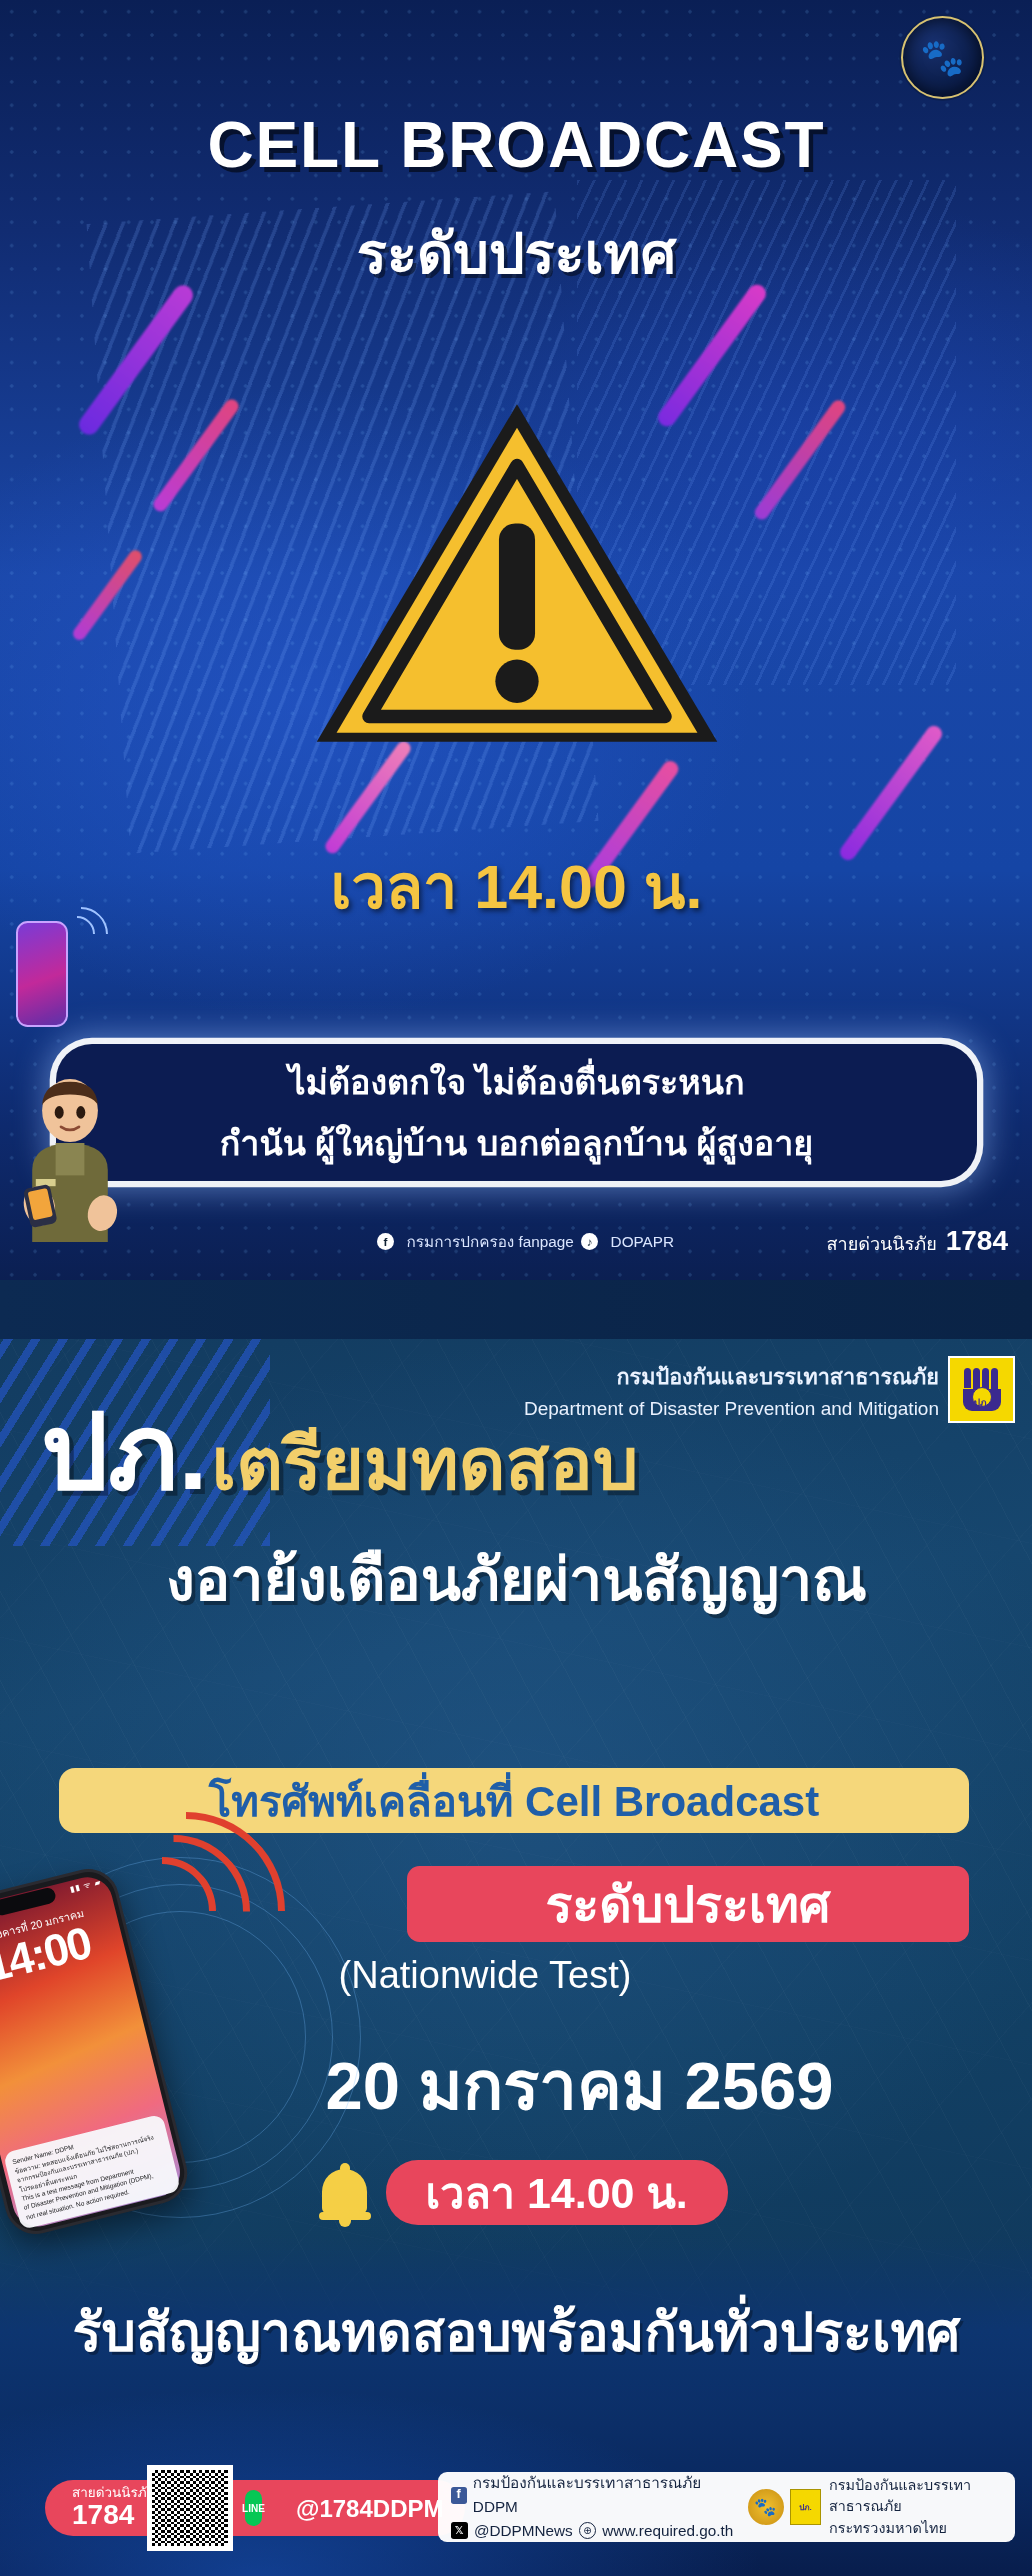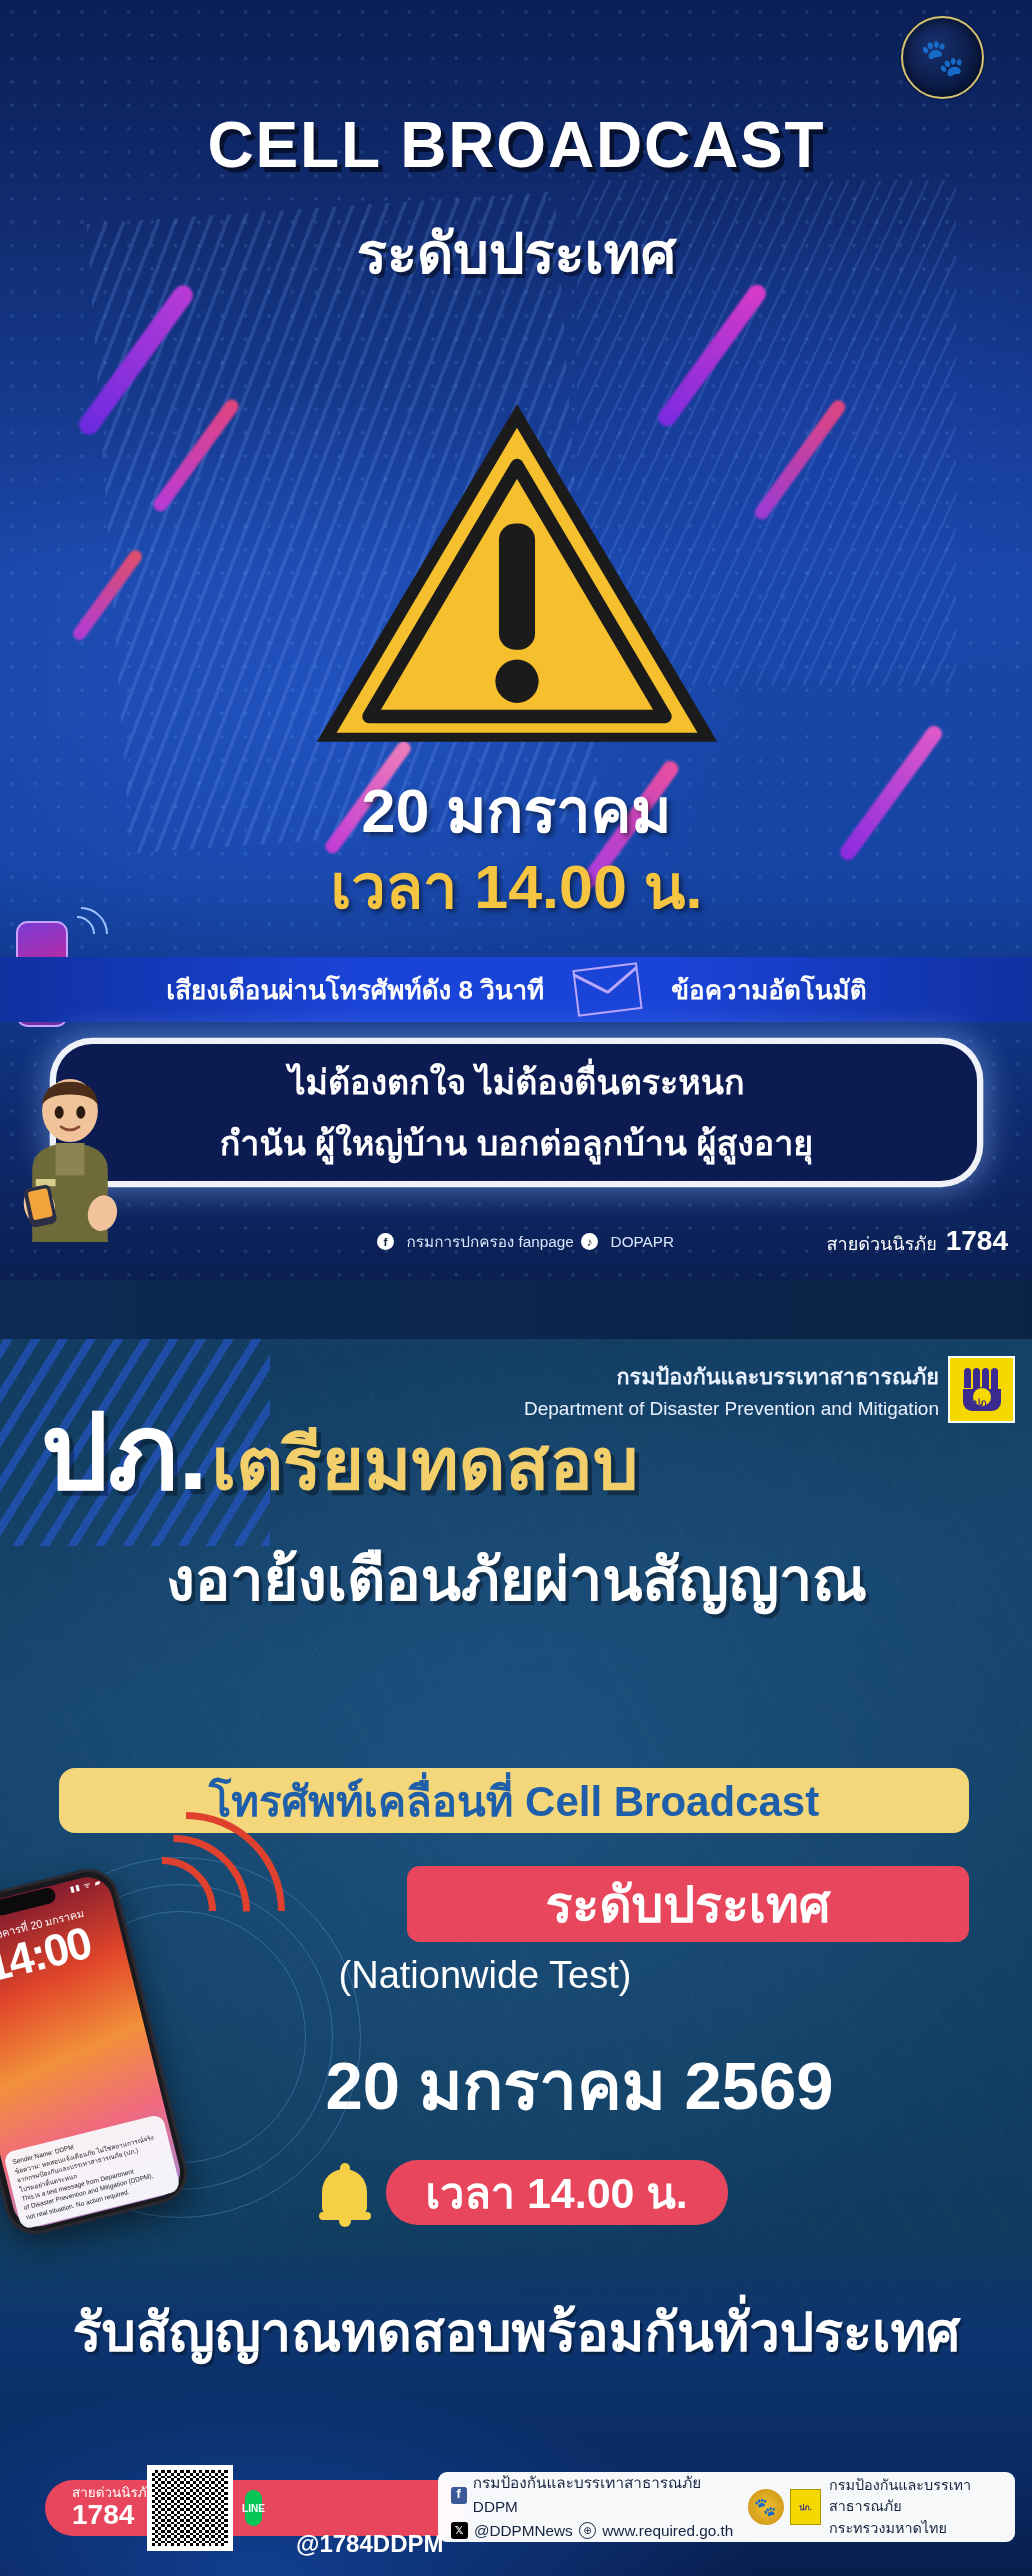--- a/index.html
+++ b/index.html
@@ -230,21 +230,21 @@
   .qr-inner { width:100%; height:100%;
     background-image:
       repeating-linear-gradient(0deg,#000 0 2.7px,#fff 2.7px 5.4px),
       repeating-linear-gradient(90deg,#000 0 2.7px,#fff 2.7px 6.3px);
     background-blend-mode:difference; }
   .line-badge {
     position:absolute; left:245px; top:2490px; width:17px; height:36px; background:#06c755;
     border-radius:9px; display:flex; align-items:center; justify-content:center;
     color:#fff; font-size:10px; font-weight:bold;
   }
-  .line-id { position:absolute; left:296px; top:2495px; color:#fff; font-size:24px; font-weight:bold;margin-top:35px; }
+  .line-id { position:absolute; left:296px; top:2495px; color:#fff; font-size:24px; font-weight:bold; }
 
   .foot-white {
     position:absolute; left:438px; top:2472px; width:577px; height:70px;
     background:rgba(255,255,255,.97); border-radius:9px; display:flex; align-items:center;
   }
   .fw-left { margin-left:12.6px; font-size:15.3px; color:#14233f; line-height:1.55; }
   .fw-row { display:flex; align-items:center; gap:6.3px; }
   .ic-fb { width:17px;height:17px;background:#3b5998;color:#fff;font-size:12.6px;font-weight:bold;display:flex;align-items:center;justify-content:center;border-radius:2.7px; }
   .ic-x  { width:17px;height:17px;background:#000;color:#fff;font-size:10.8px;font-weight:bold;display:flex;align-items:center;justify-content:center;border-radius:2.7px; }
   .ic-web{ width:17px;height:17px;border:1.8px solid #14233f;border-radius:50%;font-size:10px;display:flex;align-items:center;justify-content:center; }
@@ -281,32 +281,26 @@
   <div class="tri-wrap">
     <svg viewBox="0 0 460 400" width="415" height="361">
       <polygon points="230,18 452,392 8,392" fill="#1b1b1b"></polygon>
       <polygon points="230,44 430,382 30,382" fill="#f5bf2e"></polygon>
       <polygon points="230,86 394,364 66,364" fill="#f5bf2e" stroke="#1b1b1b" stroke-width="15" stroke-linejoin="round"></polygon>
       <rect x="210" y="150" width="40" height="140" rx="18" fill="#1b1b1b"></rect>
       <circle cx="230" cy="325" r="24" fill="#1b1b1b"></circle>
     </svg>
   </div>
 
-  <div id="p1-date">20 มกราคม</div>
   <div id="p1-time">เวลา 14.00 น.</div>
 
   <div class="phone-icon"></div>
   <div class="wave-arc" style="left:59px;top:916px;width:36px;height:36px;transform:rotate(45deg);"></div>
   <div class="wave-arc" style="left:54px;top:907px;width:54px;height:54px;transform:rotate(45deg);"></div>
 
-  <div id="p1-strip">
-    <span class="txt">เสียงเตือนผ่านโทรศัพท์ดัง 8 วินาที</span>
-    <span class="env-icon"></span>
-    <span class="txt">ข้อความอัตโนมัติ</span>
-  </div>
 
   <div id="p1-box">
     <div>ไม่ต้องตกใจ ไม่ต้องตื่นตระหนก</div>
     <div>กำนัน ผู้ใหญ่บ้าน บอกต่อลูกบ้าน ผู้สูงอายุ</div>
   </div>
 
   <div class="officer">
     <svg viewBox="0 0 120 190" width="108" height="171">
       <ellipse cx="60" cy="44" rx="31" ry="35" fill="#f0c39a"></ellipse>
       <path d="M29 38 q2-26 31-26 q29 0 31 26 q-6-12-31-12 q-25 0-31 12z" fill="#4b2d1a"></path>

